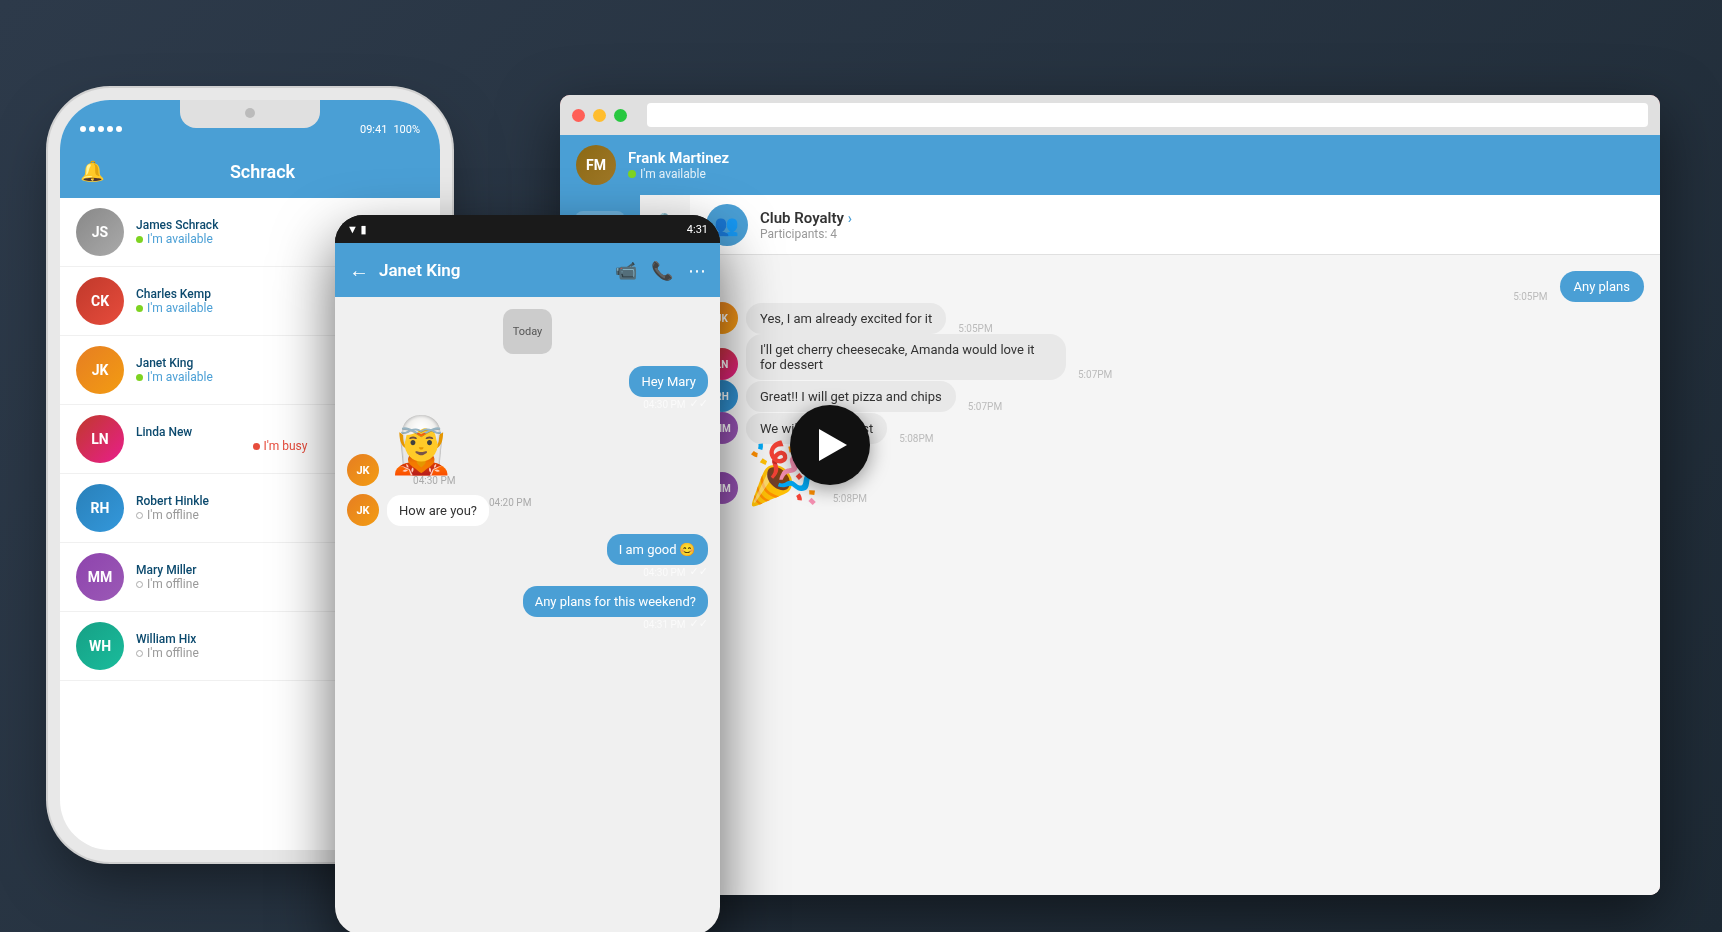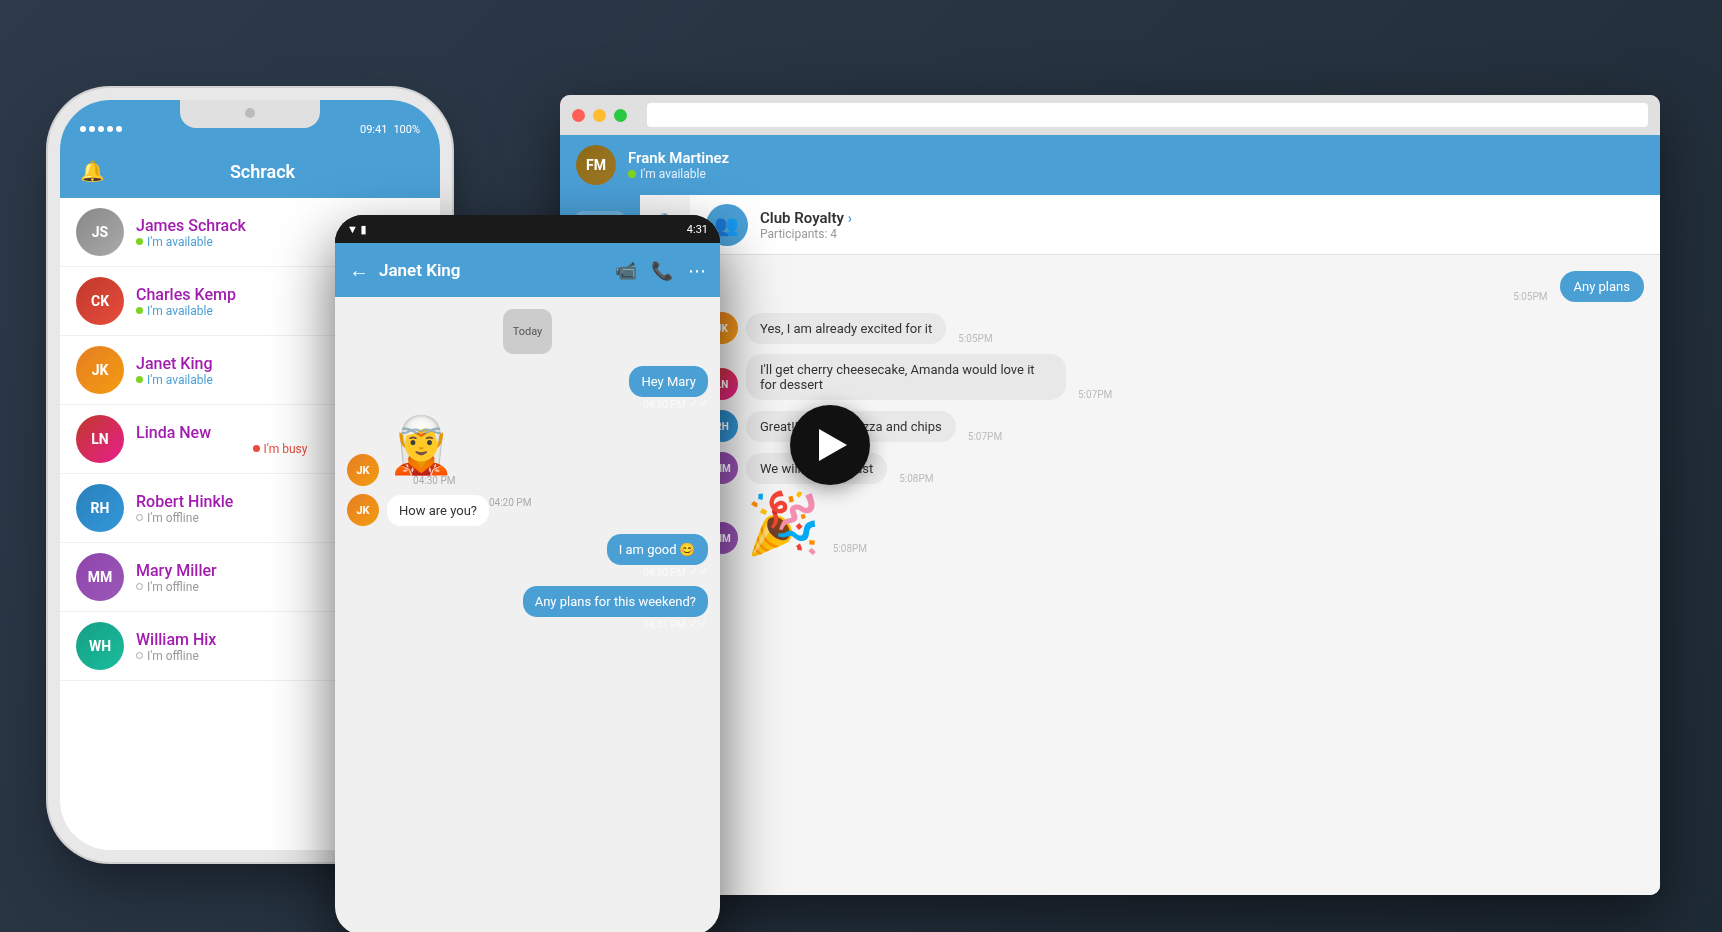--- a/index.html
+++ b/index.html
@@ -152,21 +152,20 @@
       font-size: 12px;
       color: #999;
     }
 
     .chat-messages {
       flex: 1;
       padding: 16px;
       overflow-y: auto;
       display: flex;
       flex-direction: column;
-      gap: 10px;
     }
 
     .msg-row {
       display: flex;
       align-items: flex-end;
       gap: 8px;
     }
     .msg-row.outgoing {
       justify-content: flex-end;
     }
@@ -276,23 +275,23 @@
     }
     .ios-contact-avatar {
       width: 48px;
       height: 48px;
       border-radius: 50%;
       flex-shrink: 0;
       overflow: hidden;
     }
     .ios-contact-info { flex: 1; }
     .ios-contact-name {
-      font-size: 16px;
+      font-size: 12px;
       font-weight: 500;
-      color: #a21caf;
+      color: #0c4a6e;
     }
     .ios-contact-status {
       font-size: 12px;
       color: #4a9fd5;
       display: flex;
       align-items: center;
       gap: 4px;
     }
     .ios-contact-status.busy { color: #e74c3c; justify-content: center; }
     .ios-contact-status.offline { color: #999; }

